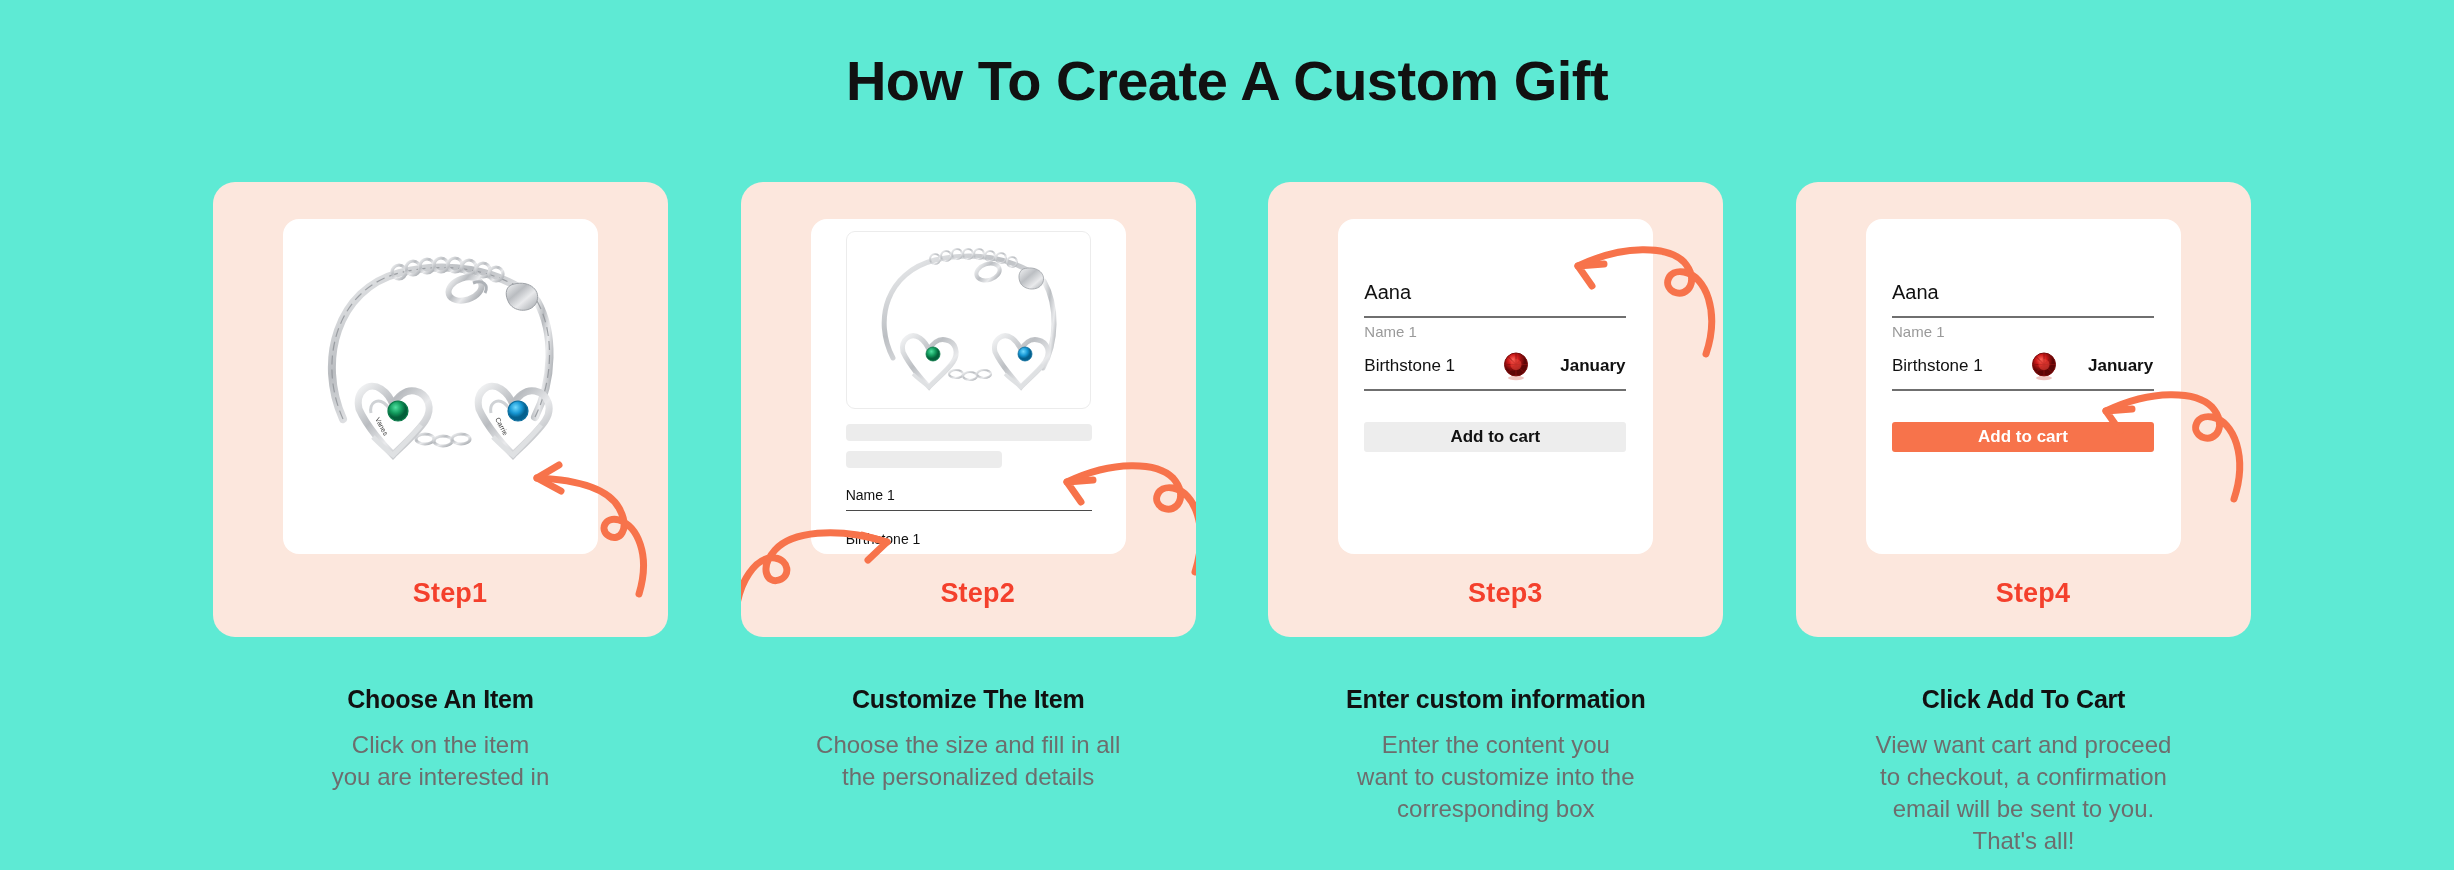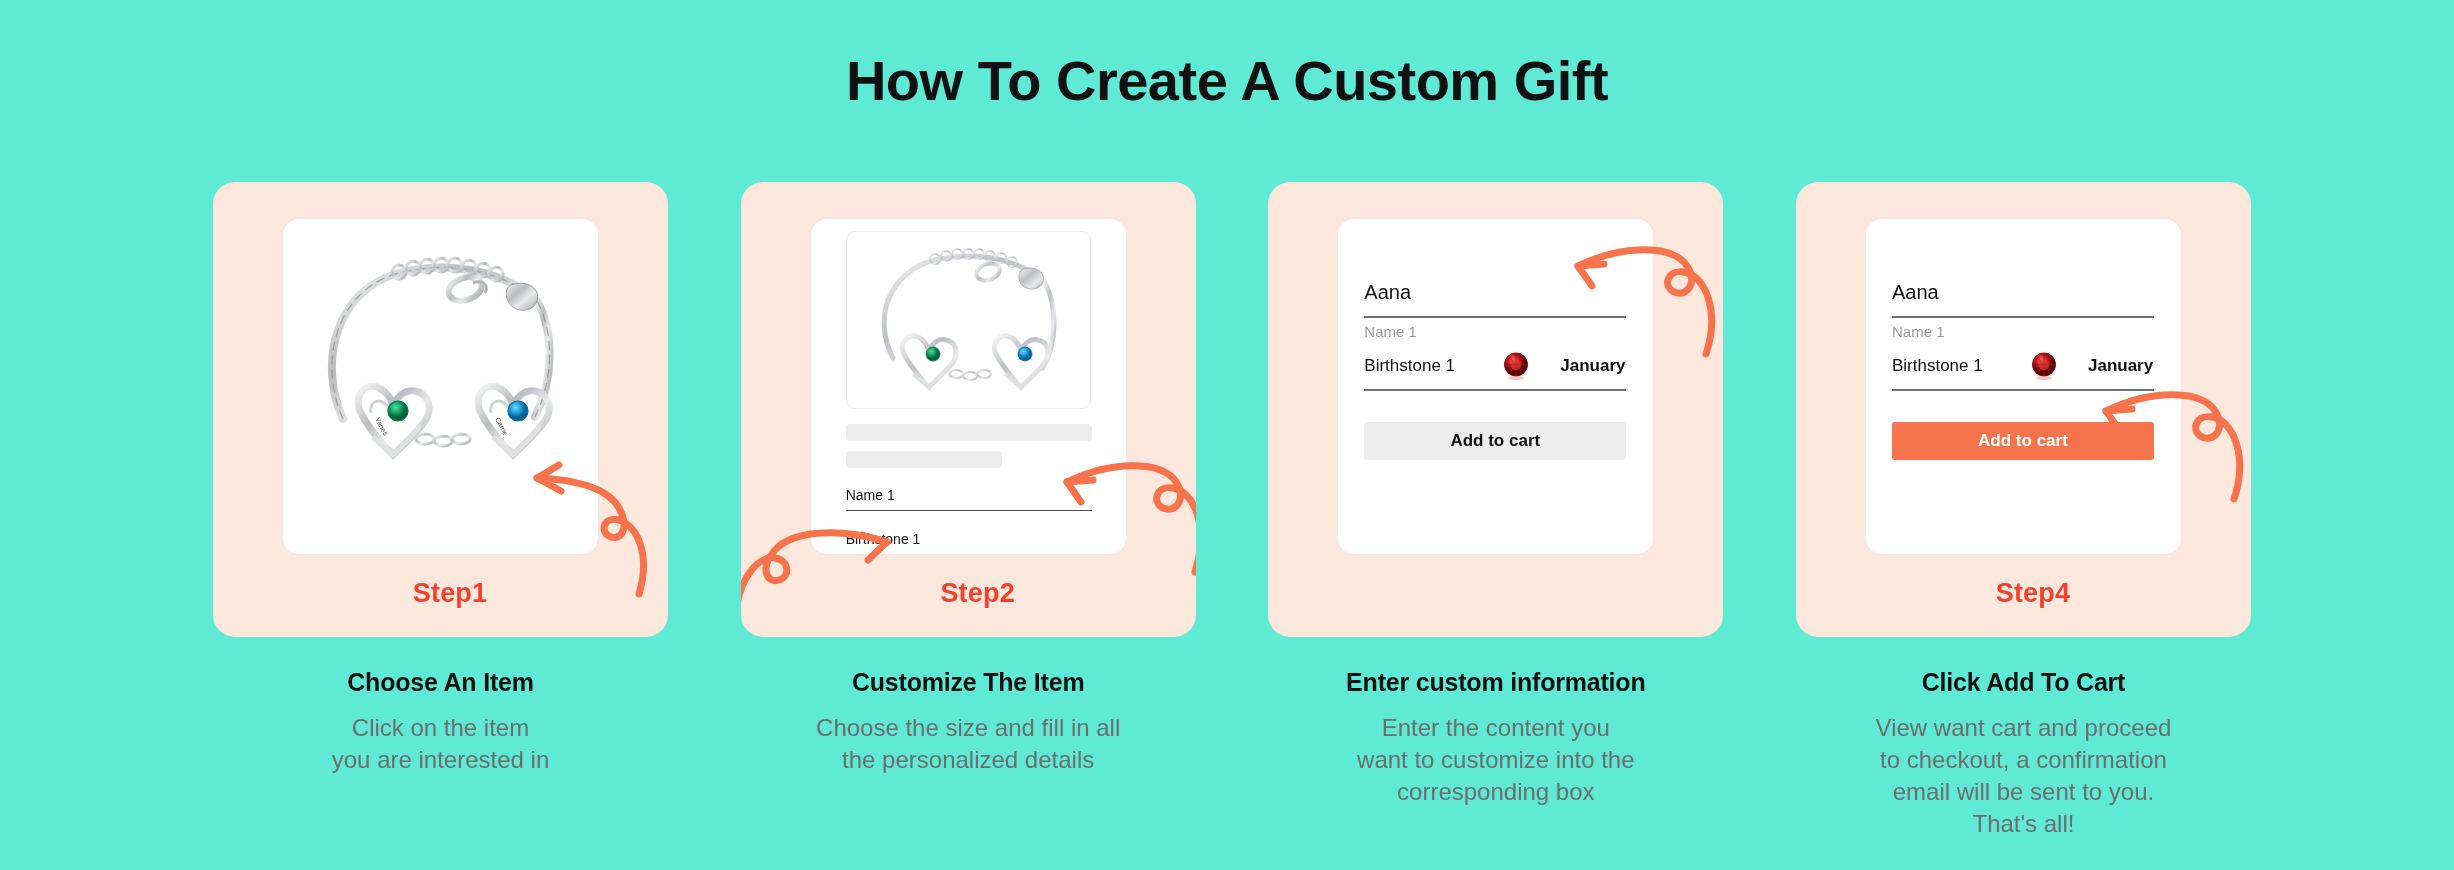--- a/index.html
+++ b/index.html
@@ -80,21 +80,21 @@
     text-align: center;
     font-size: 27px;
     font-weight: 700;
     color: #f4402c;
     letter-spacing: 0.2px;
     padding-left: 19px;
   }
 
   
   .step-heading {
-    margin-top: 31px;
+    margin-top: 48px;
     font-size: 25px;
     font-weight: 700;
     color: #111111;
     text-align: center;
     letter-spacing: -0.2px;
   }
 
   .step-desc {
     margin-top: 15px;
     font-size: 24px;
@@ -159,21 +159,21 @@
   .fm-month {
     position: absolute; top: 137px; left: 222px;
     font-size: 17px; color: #111; font-weight: bold;
   }
   .fm-rule-2 {
     position: absolute; top: 170px; left: 26px;
     width: 262px; height: 2px; background: #6f6f6f;
   }
   .fm-cart {
     position: absolute; top: 203px; left: 26px;
-    width: 262px; height: 38px;
+    width: 262px; height: 30px;
     border-radius: 3px;
     display: flex; align-items: center; justify-content: center;
     font-size: 17px; font-weight: 700;
   }
   .fm-cart.grey   { background: #ededed; color: #111; }
   .fm-cart.orange { background: #f7734b; color: #ffffff; }
 
   
   .arrow-svg { position: absolute; pointer-events: none; }
 </style>
@@ -392,20 +392,21 @@
           <div class="fm-rule-2"></div>
           <div class="fm-cart grey">Add to cart</div>
         </div>
 
         <svg class="arrow-svg" style="top:60px; left:288px; width:165px; height:130px;" viewBox="0 0 165 130">
           <path d="M150 112 C164 70 150 34 128 30 C112 27 106 44 118 50
                    C132 56 144 38 128 20 C112 4 68 2 22 24" fill="none" stroke="#f7734b" stroke-width="7" stroke-linecap="round"></path>
           <path d="M22 24 L48 22 M22 24 L36 44" fill="none" stroke="#f7734b" stroke-width="7" stroke-linecap="round"></path>
         </svg>
 
+        <div class="step-label">Step3</div>
       </div>
       <div class="step-heading">Enter custom information</div>
       <div class="step-desc">Enter the content you
 want to customize into the
 corresponding box</div>
     </div>
 
     <div class="step-col">
       <div class="step-card">
         <div class="step-panel form-panel">

